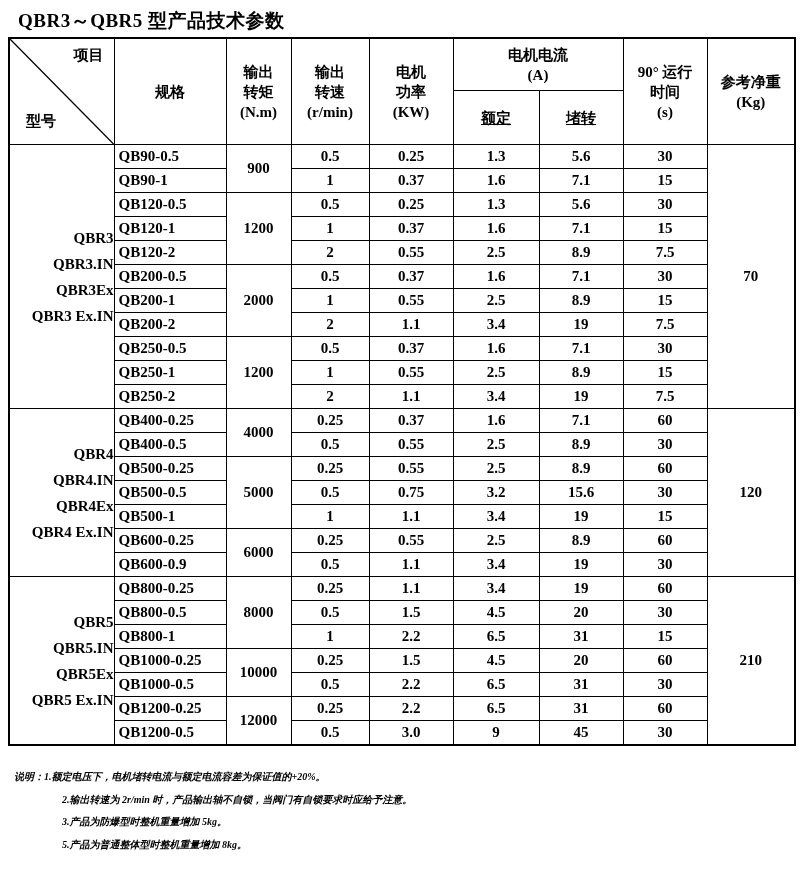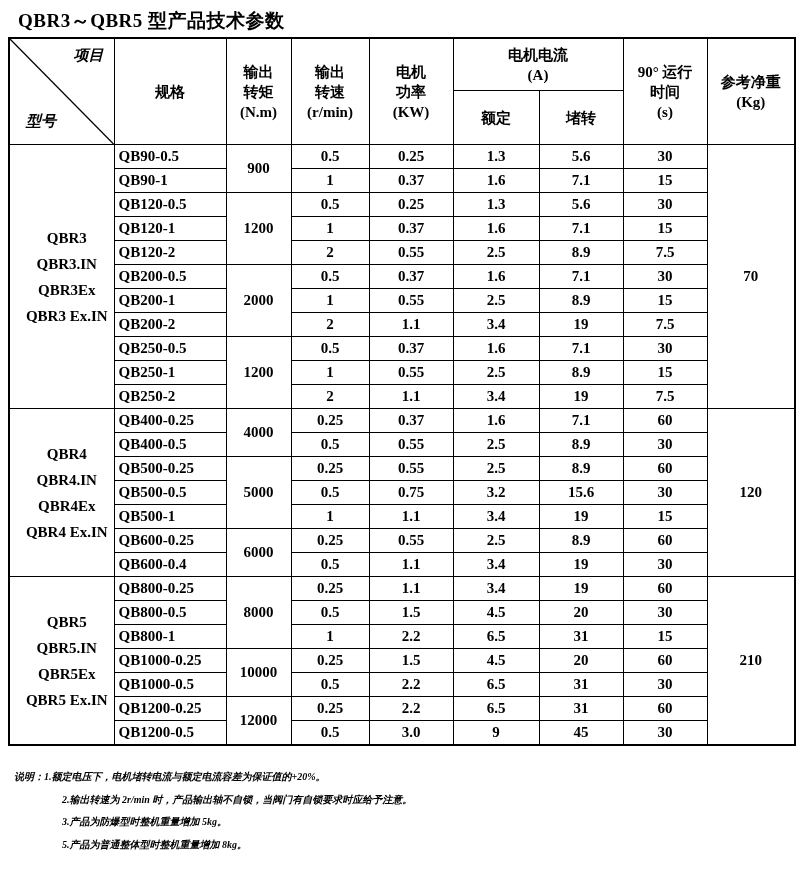--- a/index.html
+++ b/index.html
@@ -34,41 +34,40 @@
     padding: 0;
     font-weight: bold;
     overflow: hidden;
   }
   thead td {
     font-size: 15px;
     line-height: 20px;
     white-space: pre-line;
   }
   tr.hr1 > td { height: 51px; }
-  tr.hr2 > td { height: 53px; }
+  tr.hr2 > td { height: 53px; text-decoration: underline; }
   tbody td {
     height: 23px;
     font-size: 15px;
     line-height: 17px;
   }
   td.spec {
     text-align: left;
     padding-left: 4px;
   }
   td.model {
-    text-align: center;
+    text-align: right;
     padding-left: 10px;
     white-space: pre-line;
     line-height: 26px;
     font-size: 15px;
   }
   td.corner {
     position: relative;
     padding: 10px;
-    font-style: italic;
   }
   td.corner svg.diag {
     position: absolute;
     left: 0; top: 0;
     width: 100%; height: 100%;
     display: block;
   }
   .corner-top {
     position: absolute;
     top: 6px; right: 10px;
@@ -287,21 +286,21 @@
         <tr>
           <td class="spec">QB600-0.25</td>
           <td class="torque" rowspan="2">6000</td>
           <td>0.25</td>
           <td>0.55</td>
           <td>2.5</td>
           <td>8.9</td>
           <td>60</td>
         </tr>
         <tr>
-          <td class="spec">QB600-0.4</td>
+          <td class="spec">QB600-0.9</td>
           <td>0.5</td>
           <td>1.1</td>
           <td>3.4</td>
           <td>19</td>
           <td>30</td>
         </tr>
         <tr>
           <td class="model" rowspan="7">QBR5
 QBR5.IN
 QBR5Ex

